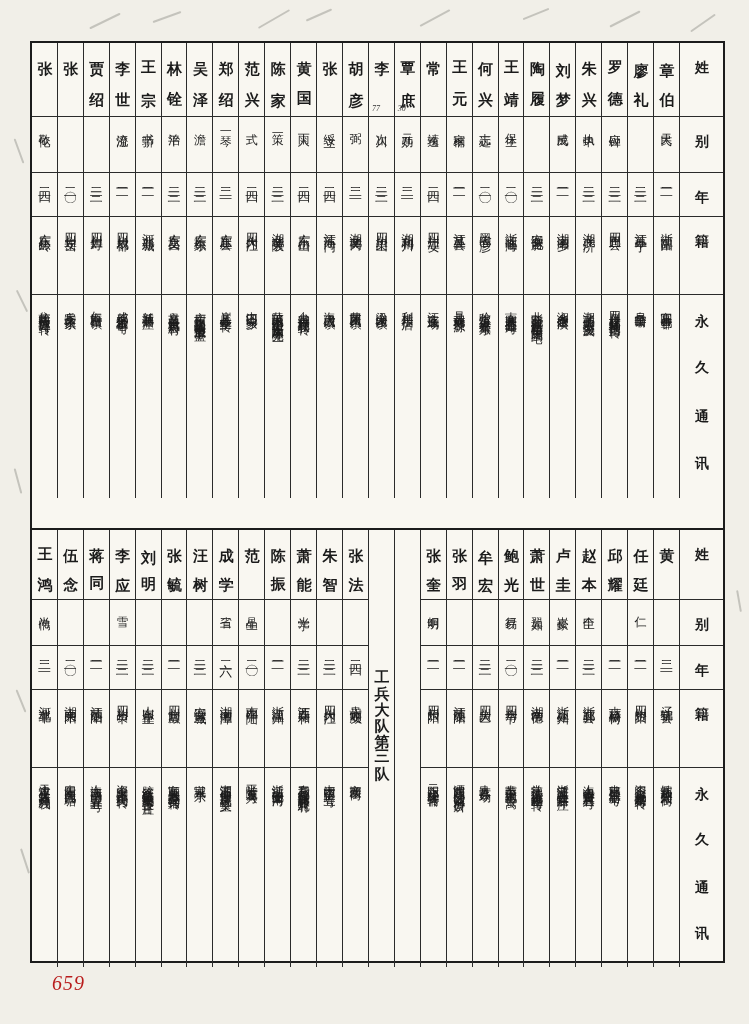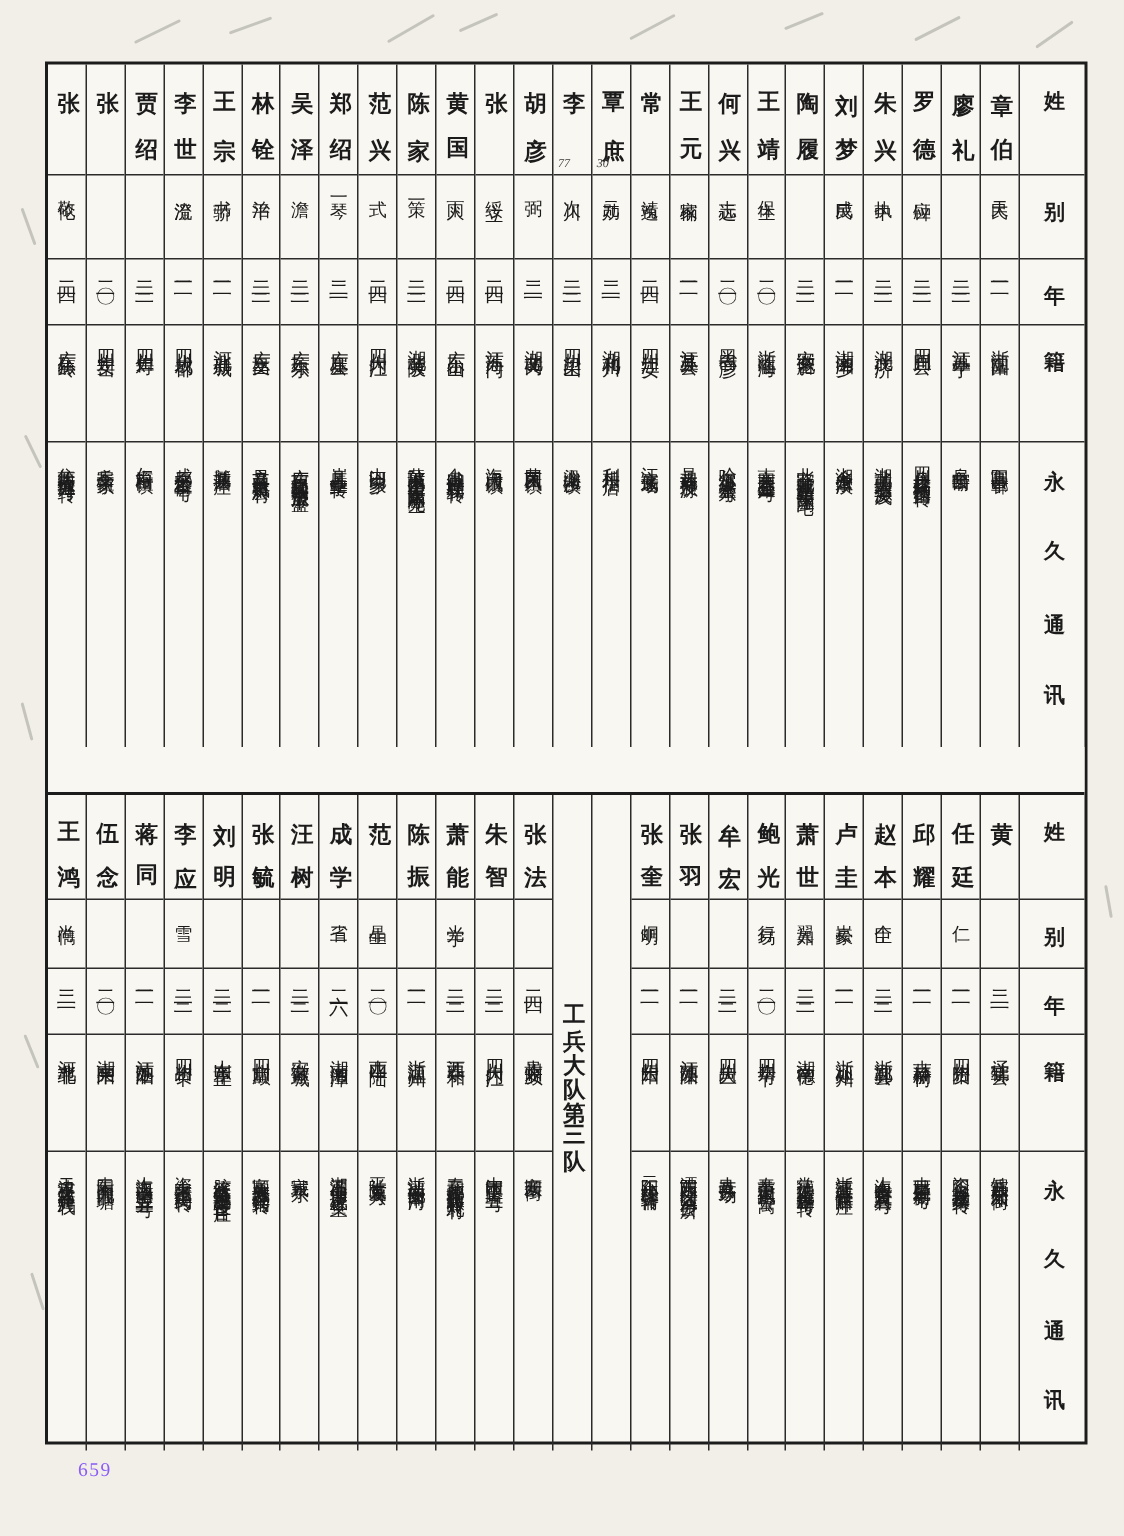--- a/index.html
+++ b/index.html
@@ -48,21 +48,21 @@
   .nativetxt{font-size:12.5px;letter-spacing:2px;margin-top:6px;}
   .addrtxt{font-size:12px;letter-spacing:1.5px;margin-top:7px;}
   .hlabel{font-size:14px;font-weight:700;}
   .unit-title{font-size:15px;font-weight:700;letter-spacing:16px;margin-top:128px;}
   .note{
     position:absolute;left:3px;bottom:3px;font-size:8px;color:#3a3a3a;
     writing-mode:horizontal-tb;letter-spacing:0;font-style:italic;
   }
   .page-number{
     position:absolute;left:52px;top:972px;
-    font-size:13px;letter-spacing:1px;color:#8b5cf6;
+    font-size:20px;letter-spacing:1px;color:#b91c1c;font-style:italic;
   }
   .mark{
     position:absolute;background:#8f8d88;height:2px;border-radius:2px;
     opacity:.45;
   }
 </style>
 </head>
 <body>
 
 <div class="page">

